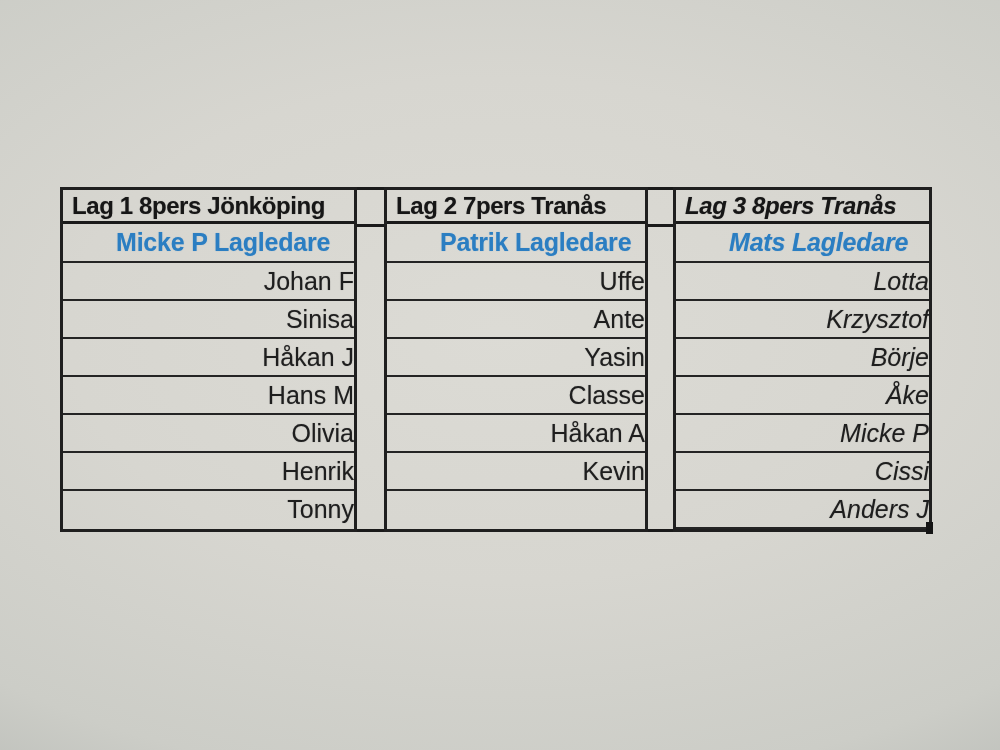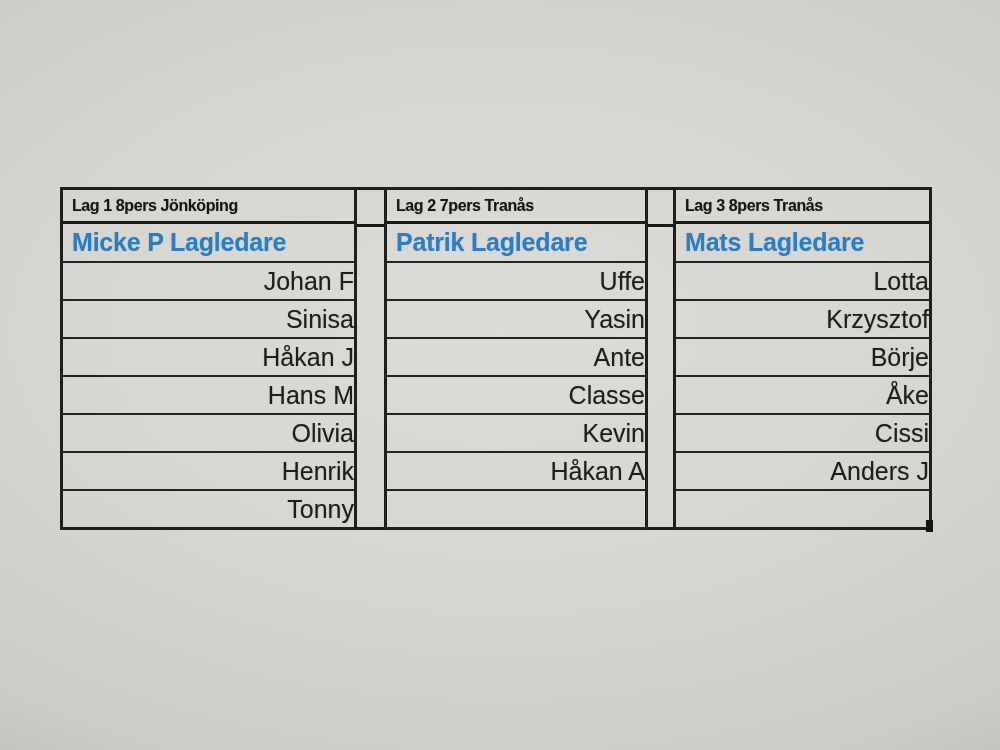--- a/index.html
+++ b/index.html
@@ -20,41 +20,41 @@
     filter:blur(.3px);
   }
   .team{
     box-sizing:border-box;
     border:3px solid #1f1f1f;
     position:relative;
     background:transparent;
   }
   .team.t1{width:297px;}
   .team.t2{width:264px;}
-  .team.t3{width:259px;}
+  .team.t3{width:259px;font-style:italic;}
   .row{
     box-sizing:border-box;
     display:flex;align-items:center;
     padding-left:9px;
     border-bottom:2px solid #242424;
     white-space:nowrap;overflow:hidden;
   }
   .row.header{
     height:34px;border-bottom:3px solid #1a1a1a;
-    font-weight:bold;font-size:16px;letter-spacing:-0.4px;color:#161616;
+    font-weight:bold;font-size:24px;letter-spacing:-0.4px;color:#161616;
   }
   .row.leader{
     height:39px;font-weight:bold;font-size:25px;letter-spacing:-0.2px;color:#2b7ec2;
   }
   .row.member{
     height:38px;font-size:25px;color:#1e1e1e;justify-content:flex-end;
   }
   .row.member:last-child{border-bottom:none;height:36px;}
   .row span{text-shadow:0 0 1px rgba(30,30,30,.35);}
-  .leader span{text-shadow:0 0 1px rgba(43,126,194,.4);}
+  .leader span{text-shadow:0 0 1px rgba(43,126,194,.4);margin-left:44px;}
   
   .strip{
     box-sizing:border-box;
     border-top:3px solid #1a1a1a;
     border-bottom:3px solid #1a1a1a;
   }
   .strip.s1{width:27px;}
   .strip.s2{width:25px;}
   .strip .strip-head{
     box-sizing:border-box;height:37px;border-bottom:3px solid #1a1a1a;
@@ -109,33 +109,33 @@
       <div class="row header">
         <span>Lag 2 7pers Tranås</span>
       </div>
       <div class="row leader">
         <span>Patrik Lagledare</span>
       </div>
       <div class="row member">
         <span>Uffe</span>
       </div>
       <div class="row member">
-        <span>Yasin</span>
+        <span>Ante</span>
       </div>
       <div class="row member">
-        <span>Ante</span>
+        <span>Yasin</span>
       </div>
       <div class="row member">
         <span>Classe</span>
       </div>
       <div class="row member">
-        <span>Kevin</span>
+        <span>Håkan A</span>
       </div>
       <div class="row member">
-        <span>Håkan A</span>
+        <span>Kevin</span>
       </div>
       <div class="row member">
         <span></span>
       </div>
     </div>
 
     <div class="strip s2">
       <div class="strip-head"></div>
     </div>
 
@@ -152,20 +152,23 @@
       <div class="row member">
         <span>Krzysztof</span>
       </div>
       <div class="row member">
         <span>Börje</span>
       </div>
       <div class="row member">
         <span>Åke</span>
       </div>
       <div class="row member">
+        <span>Micke P</span>
+      </div>
+      <div class="row member">
         <span>Cissi</span>
       </div>
       <div class="row member">
         <span>Anders J</span>
       </div>
       <div class="corner-mark"></div>
     </div>
 
   </div>
 </div>

